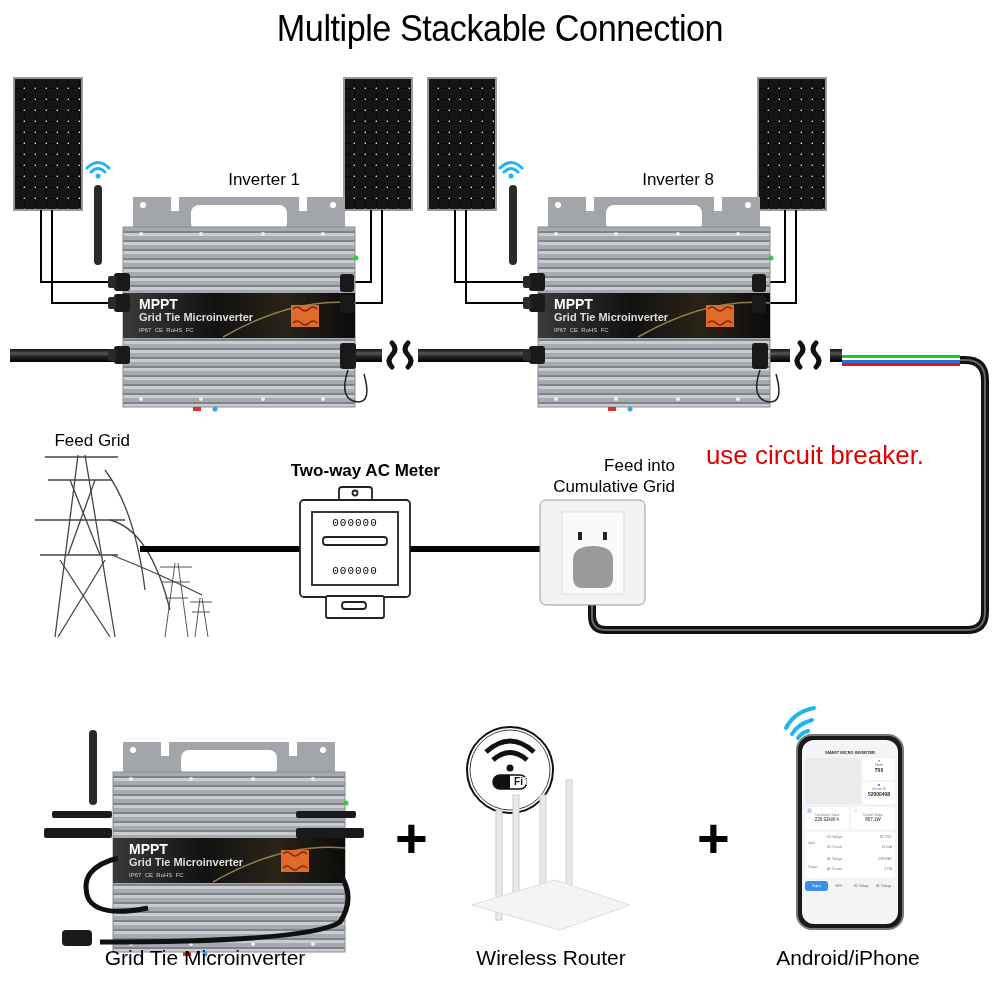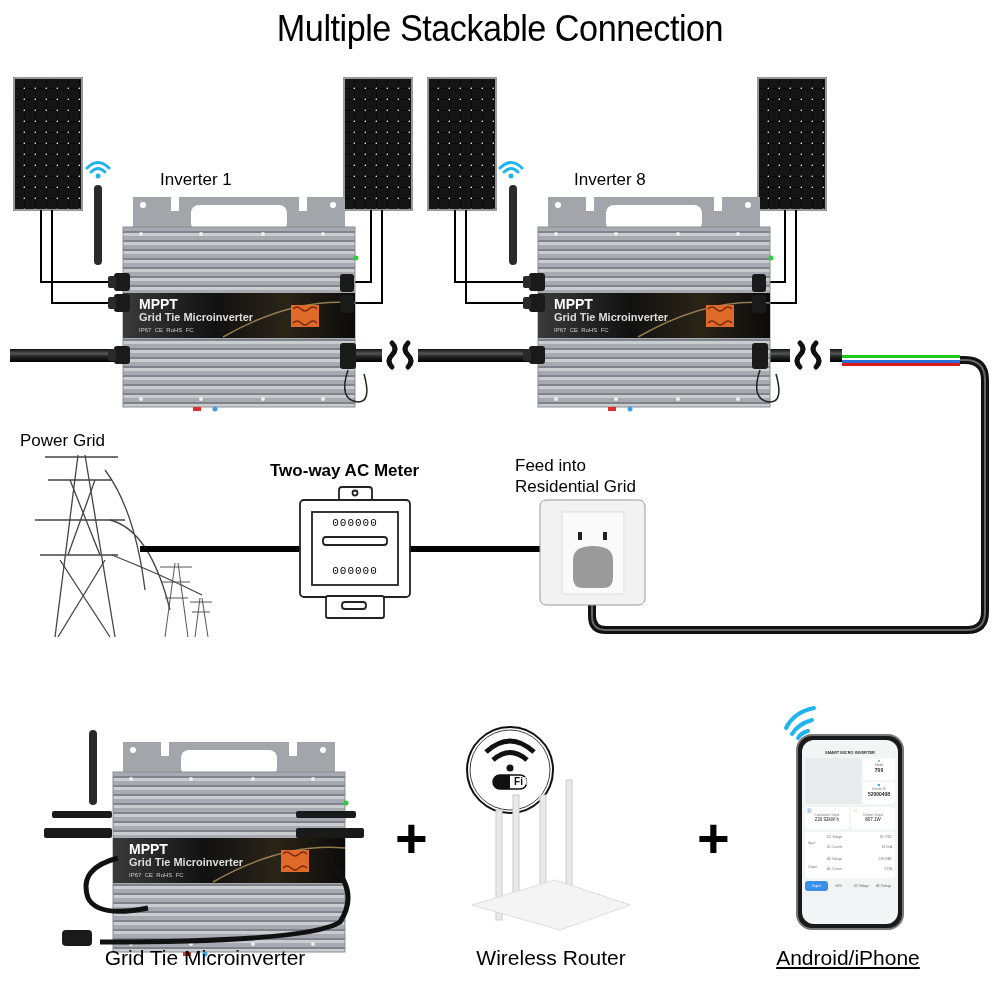--- a/index.html
+++ b/index.html
@@ -1,19 +1,19 @@
 <!DOCTYPE html>
 <html><head>
 <meta charset="utf-8">
 <style>
   html,body{margin:0;padding:0;background:#fff;}
   body{width:1000px;height:1000px;position:relative;overflow:hidden;font-family:"Liberation Sans",sans-serif;color:#000;}
   .abs{position:absolute;}
   .title{left:0;top:8px;width:1000px;text-align:center;font-size:36px;font-weight:normal;letter-spacing:-0.5px;transform:scaleX(0.95);}
-  .lbl{font-size:17px;text-align:left;white-space:nowrap;}
+  .lbl{font-size:17px;text-align:right;white-space:nowrap;}
   .bigcap{font-size:21px;text-align:center;white-space:nowrap;}
   .red{color:#e00000;font-size:26px;line-height:31px;text-align:center;}
   .plus{font-size:56px;font-weight:bold;line-height:1;}
   svg{position:absolute;left:0;top:0;}
 </style>
 </head>
 <body>
 
 <div class="abs title">Multiple Stackable Connection</div>
 
@@ -242,30 +242,31 @@
   <div>MPPT</div>
   <div style="font-size:11px;color:#ddd;">Grid Tie Microinverter</div>
   <div style="font-size:6px;font-weight:normal;color:#ccc;white-space:pre;">IP67  CE  RoHS  FC</div>
 </div>
 <div class="abs" style="left:129px;top:843px;width:150px;font:bold 14px 'Liberation Sans',sans-serif;color:#fff;line-height:13px;">
   <div>MPPT</div>
   <div style="font-size:11px;color:#ddd;">Grid Tie Microinverter</div>
   <div style="font-size:6px;font-weight:normal;color:#ccc;white-space:pre;">IP67  CE  RoHS  FC</div>
 </div>
 
-<div class="abs lbl" style="left:20px;top:431px;width:110px;">Power Grid</div>
+<div class="abs lbl" style="left:20px;top:431px;width:110px;">Feed Grid</div>
 <div class="abs lbl" style="left:270px;top:461px;width:170px;font-weight:bold;">Two-way AC Meter</div>
 <div class="abs" style="left:330px;top:517px;width:50px;text-align:center;font:11px 'Liberation Mono',monospace;letter-spacing:1px;">000000</div>
 <div class="abs" style="left:330px;top:565px;width:50px;text-align:center;font:11px 'Liberation Mono',monospace;letter-spacing:1px;">000000</div>
 <div class="abs lbl" style="left:515px;top:455px;width:160px;line-height:21px;">
   <div>Feed into</div>
-  <div>Residential Grid</div>
+  <div>Cumulative Grid</div>
 </div>
 
 <div class="abs red" style="left:660px;top:440px;width:310px;">
+  <div>use circuit breaker.</div>
 </div>
 
 <div class="abs" style="left:493px;top:775px;width:17px;text-align:center;font:bold 10px 'Liberation Sans',sans-serif;color:#fff;line-height:14px;padding-left:21px;">Wi</div>
 <div class="abs" style="left:510px;top:775px;width:17px;text-align:center;font:bold 10px 'Liberation Sans',sans-serif;color:#111;line-height:14px;">Fi</div>
 
 <div class="abs plus" style="left:395px;top:810px;">+</div>
 <div class="abs plus" style="left:697px;top:810px;">+</div>
 
 <div class="abs" style="left:796px;top:734px;width:104px;height:192px;background:#1a1a1a;border-radius:16px;border:2px solid #777;">
   <div style="position:absolute;left:4px;top:4px;right:4px;bottom:4px;background:#f3f4f6;border-radius:12px;overflow:hidden;font-family:'Liberation Sans',sans-serif;">
@@ -324,13 +325,13 @@
       <div style="flex:1;background:#3a8fe8;color:#fff;border-radius:3px;padding:3px 0;">Output</div>
       <div style="flex:1;padding:3px 0;">kW·h</div>
       <div style="flex:1;padding:3px 0;">DC Voltage</div>
       <div style="flex:1;padding:3px 0;">AC Voltage</div>
     </div>
   </div>
 </div>
 
 <div class="abs bigcap" style="left:80px;top:946px;width:250px;">Grid Tie Microinverter</div>
 <div class="abs bigcap" style="left:436px;top:946px;width:230px;">Wireless Router</div>
-<div class="abs bigcap" style="left:748px;top:946px;width:200px;text-decoration:underline;">Android/iPhone</div>
+<div class="abs bigcap" style="left:748px;top:946px;width:200px;">Android/iPhone</div>
 
 </body></html>

